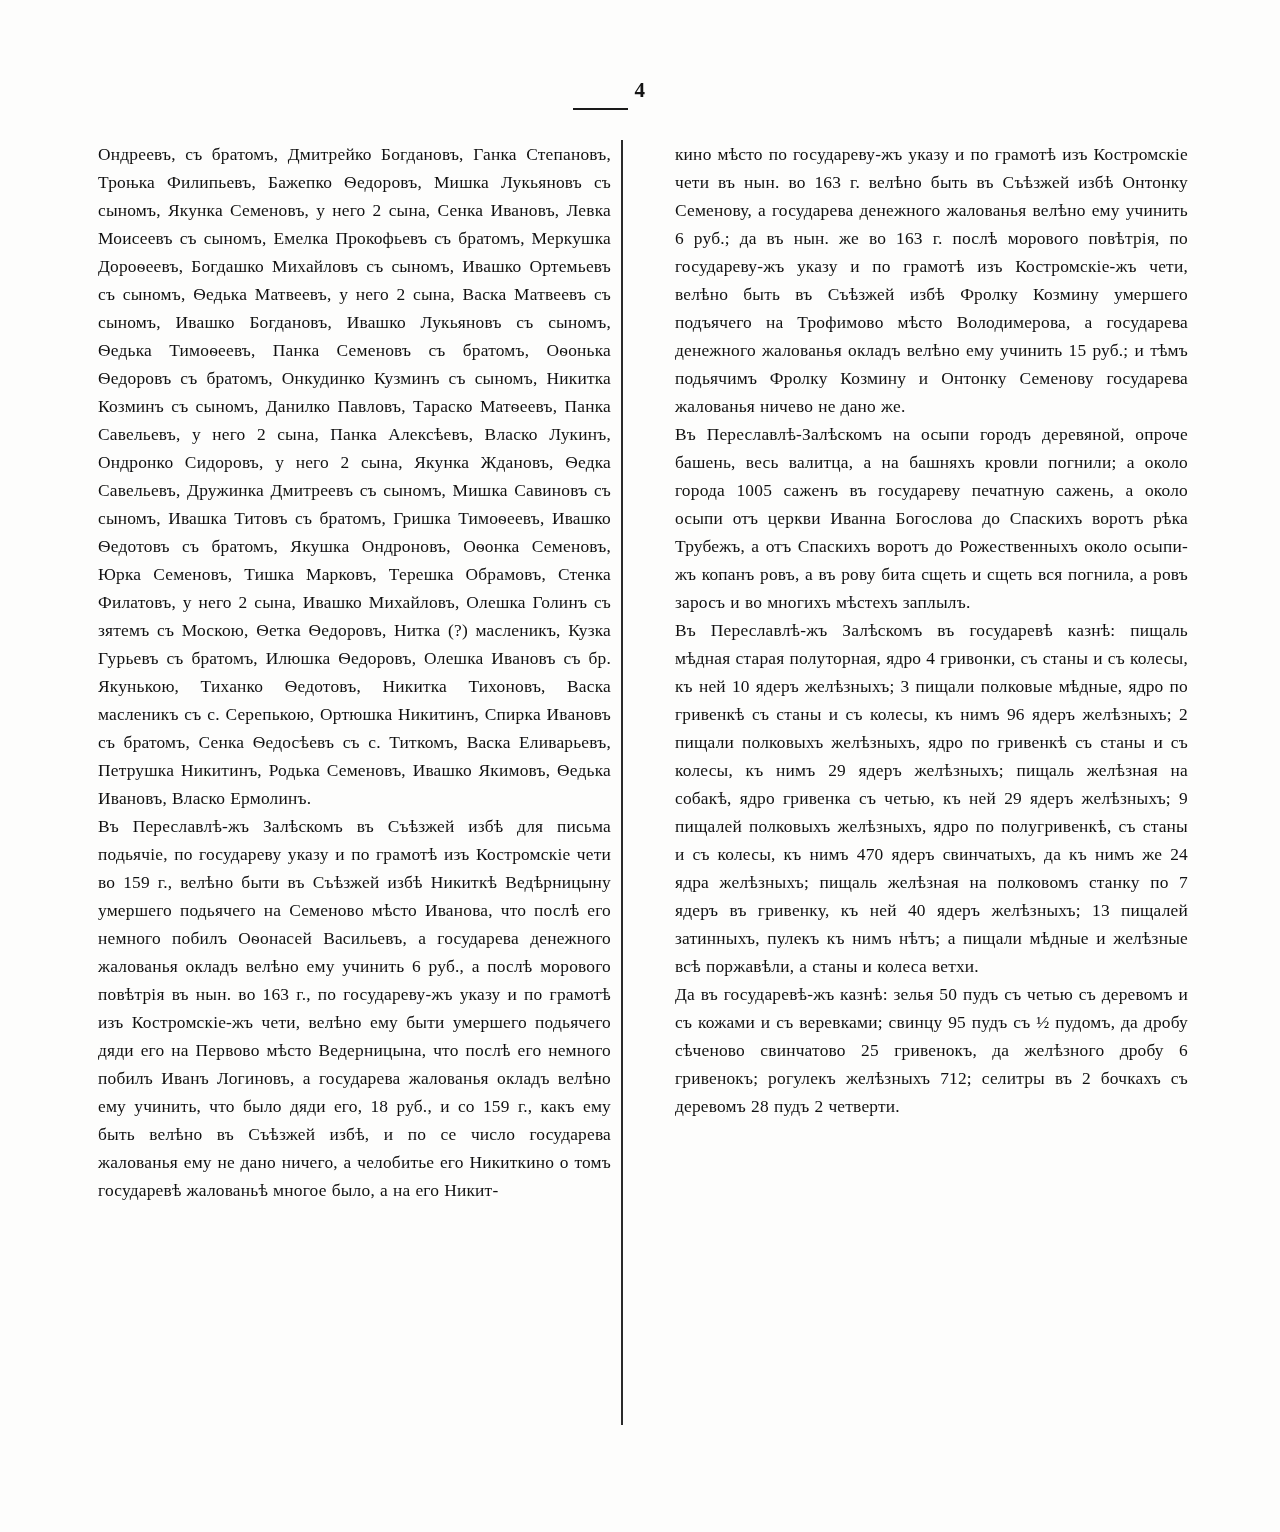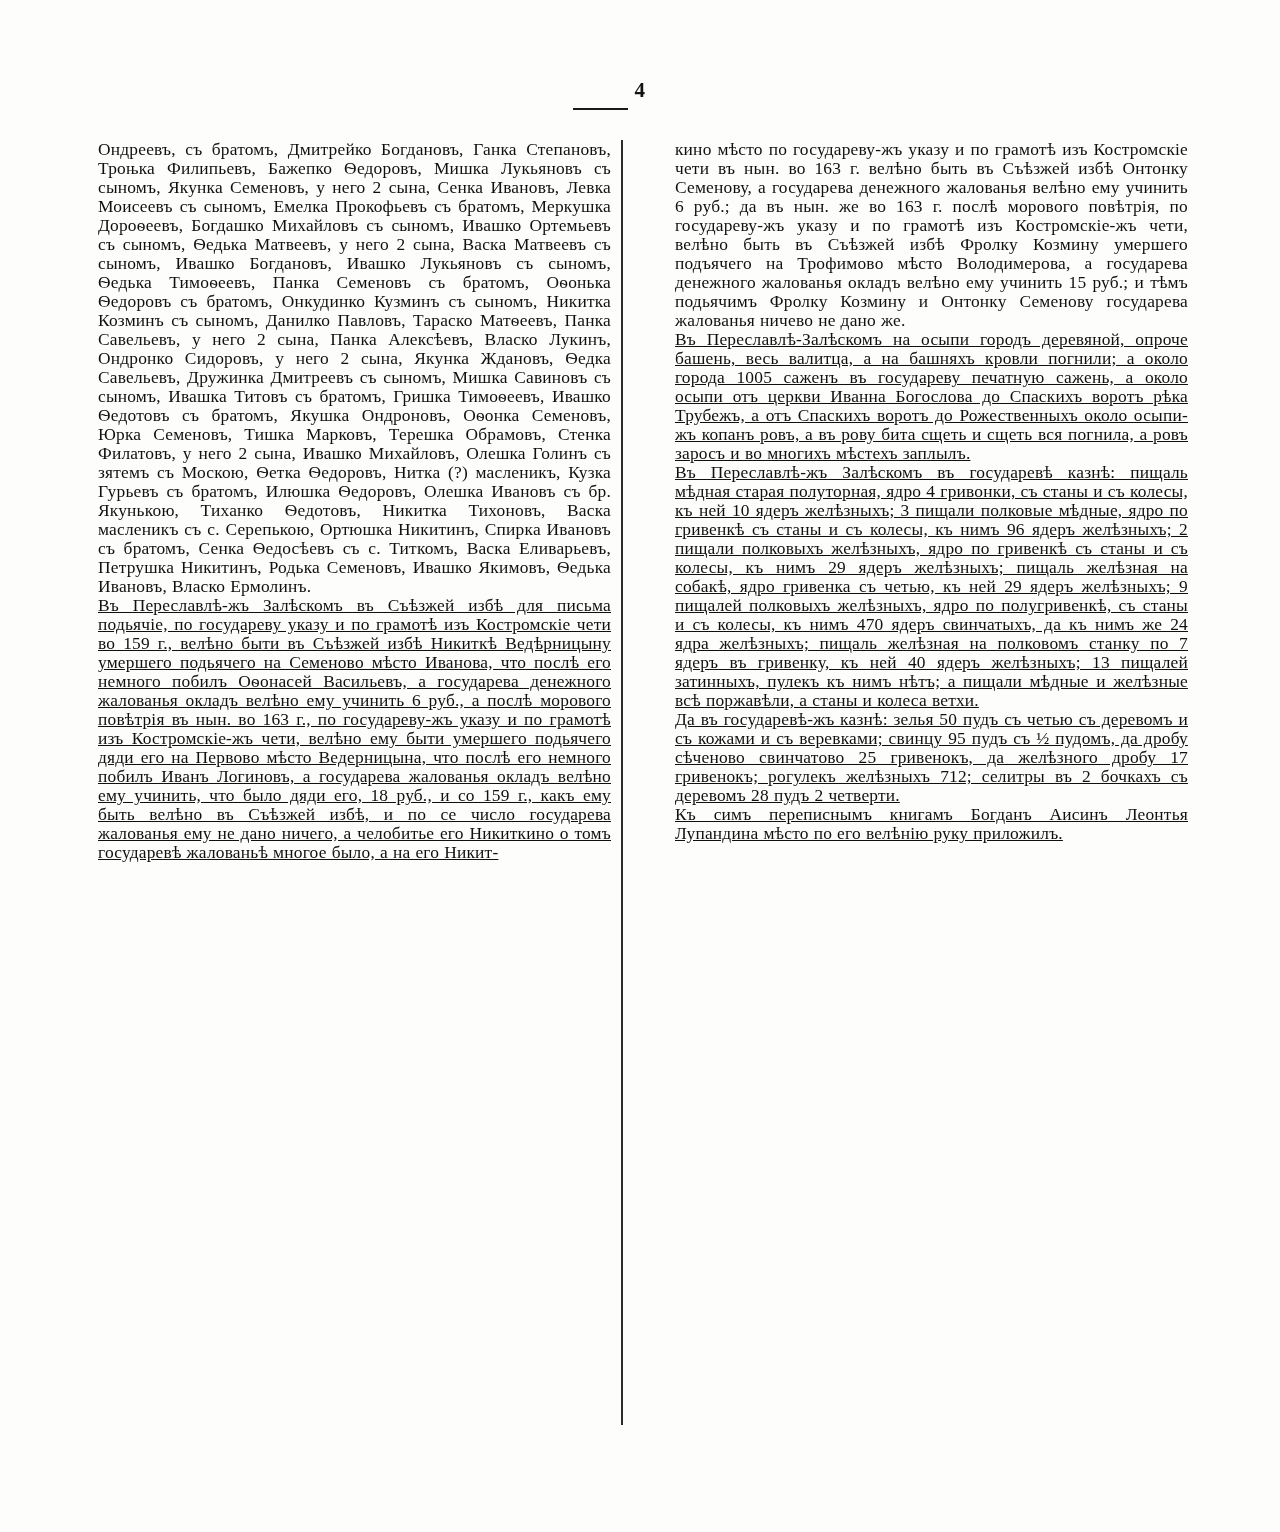--- a/index.html
+++ b/index.html
@@ -59,33 +59,32 @@
   .divider {
     width: 2px;
     background: #2b2b2b;
     margin: 0 0px;
     height: 1285px;
     align-self: flex-start;
   }
   p.para {
     margin: 0;
     font-size: 17.4px;
-    line-height: 19px;
+    line-height: 28px;
     text-align: justify;
     text-justify: inter-word;
     letter-spacing: 0.2px;
     word-spacing: 0.5px;
     color: #101010;
   }
   p.para + p.para {
     text-indent: 0;
   }
   p.indent {
     text-indent: 30px;
-    text-decoration: underline;
   }
 </style>
 </head>
 <body>
 
 <div class="page">
 
   <div class="page-number">4</div>
   <div class="page-rule"></div>
 
@@ -95,18 +94,17 @@
       <p class="para">Ондреевъ, съ братомъ, Дмитрейко Богдановъ, Ганка Степановъ, Троњка Филипьевъ, Бажепко Ѳедоровъ, Мишка Лукьяновъ съ сыномъ, Якунка Семеновъ, у него 2 сына, Сенка Ивановъ, Левка Моисеевъ съ сыномъ, Емелка Прокофьевъ съ братомъ, Меркушка Дороѳеевъ, Богдашко Михайловъ съ сыномъ, Ивашко Ортемьевъ съ сыномъ, Ѳедька Матвеевъ, у него 2 сына, Васка Матвеевъ съ сыномъ, Ивашко Богдановъ, Ивашко Лукьяновъ съ сыномъ, Ѳедька Тимоѳеевъ, Панка Семеновъ съ братомъ, Оѳонька Ѳедоровъ съ братомъ, Онкудинко Кузминъ съ сыномъ, Никитка Козминъ съ сыномъ, Данилко Павловъ, Тараско Матѳеевъ, Панка Савельевъ, у него 2 сына, Панка Алексѣевъ, Власко Лукинъ, Ондронко Сидоровъ, у него 2 сына, Якунка Ждановъ, Ѳедка Савельевъ, Дружинка Дмитреевъ съ сыномъ, Мишка Савиновъ съ сыномъ, Ивашка Титовъ съ братомъ, Гришка Тимоѳеевъ, Ивашко Ѳедотовъ съ братомъ, Якушка Ондроновъ, Оѳонка Семеновъ, Юрка Семеновъ, Тишка Марковъ, Терешка Обрамовъ, Стенка Филатовъ, у него 2 сына, Ивашко Михайловъ, Олешка Голинъ съ зятемъ съ Москою, Ѳетка Ѳедоровъ, Нитка (?) масленикъ, Кузка Гурьевъ съ братомъ, Илюшка Ѳедоровъ, Олешка Ивановъ съ бр. Якунькою, Тиханко Ѳедотовъ, Никитка Тихоновъ, Васка масленикъ съ с. Серепькою, Ортюшка Никитинъ, Спирка Ивановъ съ братомъ, Сенка Ѳедосѣевъ съ с. Титкомъ, Васка Еливарьевъ, Петрушка Никитинъ, Родька Семеновъ, Ивашко Якимовъ, Ѳедька Ивановъ, Власко Ермолинъ.</p>
       <p class="para indent">Въ Переславлѣ-жъ Залѣскомъ въ Съѣзжей избѣ для письма подьячіе, по государеву указу и по грамотѣ изъ Костромскіе чети во 159 г., велѣно быти въ Съѣзжей избѣ Никиткѣ Ведѣрницыну умершего подьячего на Семеново мѣсто Иванова, что послѣ его немного побилъ Оѳонасей Васильевъ, а государева денежного жалованья окладъ велѣно ему учинить 6 руб., а послѣ морового повѣтрія въ нын. во 163 г., по государеву-жъ указу и по грамотѣ изъ Костромскіе-жъ чети, велѣно ему быти умершего подьячего дяди его на Первово мѣсто Ведерницына, что послѣ его немного побилъ Иванъ Логиновъ, а государева жалованья окладъ велѣно ему учинить, что было дяди его, 18 руб., и со 159 г., какъ ему быть велѣно въ Съѣзжей избѣ, и по се число государева жалованья ему не дано ничего, а челобитье его Никиткино о томъ государевѣ жалованьѣ многое было, а на его Никит-</p>
     </div>
 
     <div class="divider"></div>
 
     <div class="column right">
       <p class="para">кино мѣсто по государеву-жъ указу и по грамотѣ изъ Костромскіе чети въ нын. во 163 г. велѣно быть въ Съѣзжей избѣ Онтонку Семенову, а государева денежного жалованья велѣно ему учинить 6 руб.; да въ нын. же во 163 г. послѣ морового повѣтрія, по государеву-жъ указу и по грамотѣ изъ Костромскіе-жъ чети, велѣно быть въ Съѣзжей избѣ Фролку Козмину умершего подъячего на Трофимово мѣсто Володимерова, а государева денежного жалованья окладъ велѣно ему учинить 15 руб.; и тѣмъ подьячимъ Фролку Козмину и Онтонку Семенову государева жалованья ничево не дано же.</p>
       <p class="para indent">Въ Переславлѣ-Залѣскомъ на осыпи городъ деревяной, опроче башень, весь валитца, а на башняхъ кровли погнили; а около города 1005 саженъ въ государеву печатную сажень, а около осыпи отъ церкви Иванна Богослова до Спаскихъ воротъ рѣка Трубежъ, а отъ Спаскихъ воротъ до Рожественныхъ около осыпи-жъ копанъ ровъ, а въ рову бита сщеть и сщеть вся погнила, а ровъ заросъ и во многихъ мѣстехъ заплылъ.</p>
       <p class="para indent">Въ Переславлѣ-жъ Залѣскомъ въ государевѣ казнѣ: пищаль мѣдная старая полуторная, ядро 4 гривонки, съ станы и съ колесы, къ ней 10 ядеръ желѣзныхъ; 3 пищали полковые мѣдные, ядро по гривенкѣ съ станы и съ колесы, къ нимъ 96 ядеръ желѣзныхъ; 2 пищали полковыхъ желѣзныхъ, ядро по гривенкѣ съ станы и съ колесы, къ нимъ 29 ядеръ желѣзныхъ; пищаль желѣзная на собакѣ, ядро гривенка съ четью, къ ней 29 ядеръ желѣзныхъ; 9 пищалей полковыхъ желѣзныхъ, ядро по полугривенкѣ, съ станы и съ колесы, къ нимъ 470 ядеръ свинчатыхъ, да къ нимъ же 24 ядра желѣзныхъ; пищаль желѣзная на полковомъ станку по 7 ядеръ въ гривенку, къ ней 40 ядеръ желѣзныхъ; 13 пищалей затинныхъ, пулекъ къ нимъ нѣтъ; а пищали мѣдные и желѣзные всѣ поржавѣли, а станы и колеса ветхи.</p>
-      <p class="para indent">Да въ государевѣ-жъ казнѣ: зелья 50 пудъ съ четью съ деревомъ и съ кожами и съ веревками; свинцу 95 пудъ съ ½ пудомъ, да дробу сѣченово свинчатово 25 гривенокъ, да желѣзного дробу 17 гривенокъ; рогулекъ желѣзныхъ 712; селитры въ 2 бочкахъ съ деревомъ 28 пудъ 2 четверти.</p>
-      <p class="para indent">Къ симъ переписнымъ книгамъ Богданъ Аисинъ Леонтья Лупандина мѣсто по его велѣнію руку приложилъ.</p>
+      <p class="para indent">Да въ государевѣ-жъ казнѣ: зелья 50 пудъ съ четью съ деревомъ и съ кожами и съ веревками; свинцу 95 пудъ съ ½ пудомъ, да дробу сѣченово свинчатово 25 гривенокъ, да желѣзного дробу 6 гривенокъ; рогулекъ желѣзныхъ 712; селитры въ 2 бочкахъ съ деревомъ 28 пудъ 2 четверти.</p>
     </div>
 
   </div>
 </div>
 
 </body></html>

